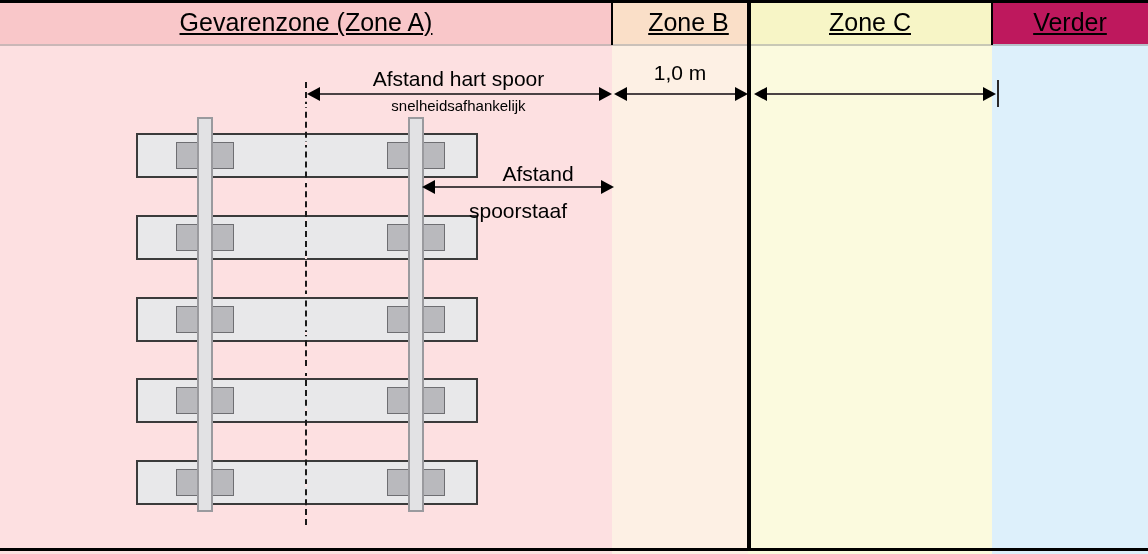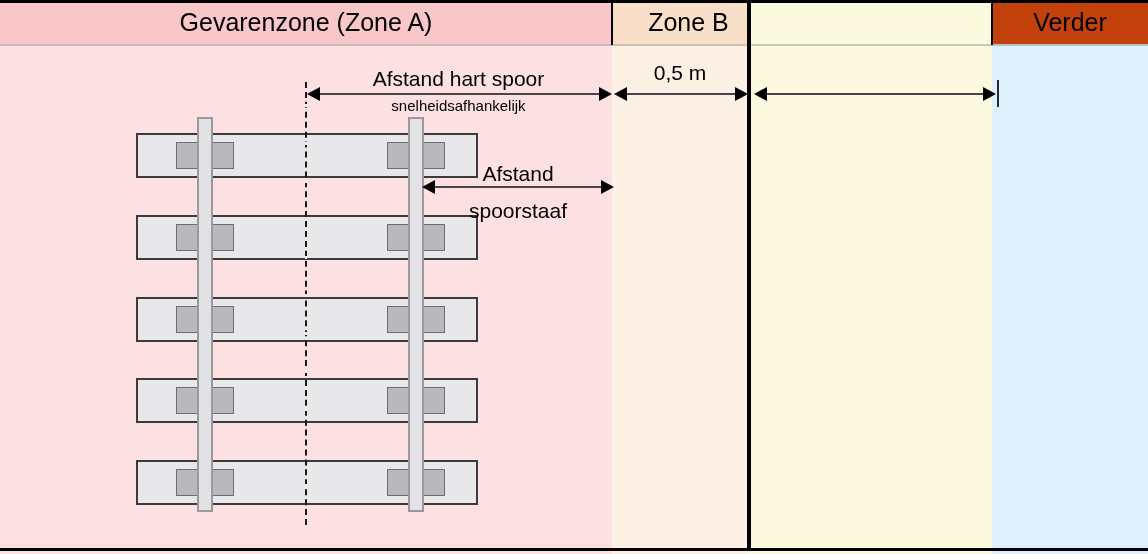--- a/index.html
+++ b/index.html
@@ -3,21 +3,21 @@
 <meta charset="utf-8">
 <style>
   html,body{margin:0;padding:0;background:#fff;}
   body{font-family:"Liberation Sans",sans-serif;}
   #diagram{position:relative;width:1148px;height:554px;overflow:hidden;background:#fff;}
 
   
   .zone-band{position:absolute;top:0;bottom:0;}
   .zone-head{position:absolute;top:0;height:44px;display:flex;align-items:center;justify-content:center;
              box-sizing:border-box;}
-  .zone-head-label{font-size:25px;color:#000;line-height:1;white-space:nowrap;}
+  .zone-head-label{font-size:25px;color:#000;line-height:1;white-space:nowrap;text-decoration:underline;}
 
   
   .hline{position:absolute;left:0;width:1148px;background:#000;}
   .vline{position:absolute;background:#000;}
 
   
   .sleeper{position:absolute;background:#e8e8ea;border:2px solid #3b3b3b;box-sizing:border-box;}
   .pad{position:absolute;background:#b9b9bd;border:1px solid #6e6e72;box-sizing:border-box;}
   .rail{position:absolute;background:#e2e2e4;border:2px solid #9a9a9e;box-sizing:border-box;}
   .centerline{position:absolute;width:0;border-left:2px dashed #1a1a1a;}
@@ -42,23 +42,26 @@
   <div class="zone-head" style="left:0;width:612px;background:#f9c7c9;">
     <span class="zone-head-label">Gevarenzone (Zone A)</span>
   </div>
 
   <div class="zone-band" style="left:612px;width:136px;background:#fdf0e4;"></div>
   <div class="zone-head" style="left:612px;width:136px;background:#fadfc8;padding-left:17px;">
     <span class="zone-head-label">Zone B</span>
   </div>
 
   <div class="zone-band" style="left:748px;width:244px;background:#fbfade;"></div>
+  <div class="zone-head" style="left:748px;width:244px;background:#f7f5c6;">
+    <span class="zone-head-label">Zone C</span>
+  </div>
 
   <div class="zone-band" style="left:992px;width:156px;background:#ddf0fb;"></div>
-  <div class="zone-head" style="left:992px;width:156px;background:#c2410c;">
+  <div class="zone-head" style="left:992px;width:156px;background:#be185d;">
     <span class="zone-head-label">Verder</span>
   </div>
 
   <div class="hline" style="top:0;height:3px;"></div>
   <div class="hline" style="top:44px;height:2px;background:#6b6b6b;opacity:.35;"></div>
   <div class="hline" style="top:548px;height:3px;"></div>
 
   <div class="vline" style="left:611px;top:0;width:2px;height:45px;"></div>
   <div class="vline" style="left:747px;top:0;width:3px;height:45px;"></div>
   <div class="vline" style="left:991px;top:0;width:2px;height:45px;"></div>
@@ -117,32 +120,32 @@
     <span>snelheidsafhankelijk</span>
   </div>
   <div class="dimlabel" style="left:305px;width:307px;top:68px;">
     <span>Afstand hart spoor</span>
   </div>
   <div class="dim" style="left:313px;top:93px;width:292px;"></div>
   <div class="arrowL" style="left:307px;top:87px;"></div>
   <div class="arrowR" style="left:599px;top:87px;"></div>
 
   <div class="dimlabel" style="left:612px;width:136px;top:62px;">
-    <span>0,5 m</span>
+    <span>1,0 m</span>
   </div>
   <div class="dim" style="left:620px;top:93px;width:122px;"></div>
   <div class="arrowL" style="left:614px;top:87px;"></div>
   <div class="arrowR" style="left:735px;top:87px;"></div>
 
   <div class="dim" style="left:760px;top:93px;width:228px;"></div>
   <div class="arrowL" style="left:754px;top:87px;"></div>
   <div class="arrowR" style="left:983px;top:87px;"></div>
   <div class="tick" style="left:997px;top:80px;height:27px;"></div>
 
-  <div class="twoline" style="left:420px;width:196px;top:162px;">
+  <div class="twoline" style="left:440px;width:196px;top:162px;">
     <span>Afstand</span>
   </div>
   <div class="twoline" style="left:420px;width:196px;top:199px;">
     <span>spoorstaaf</span>
   </div>
   <div class="dim" style="left:428px;top:186px;width:178px;"></div>
   <div class="arrowL" style="left:422px;top:180px;"></div>
   <div class="arrowR" style="left:601px;top:180px;"></div>
 
 </div>

